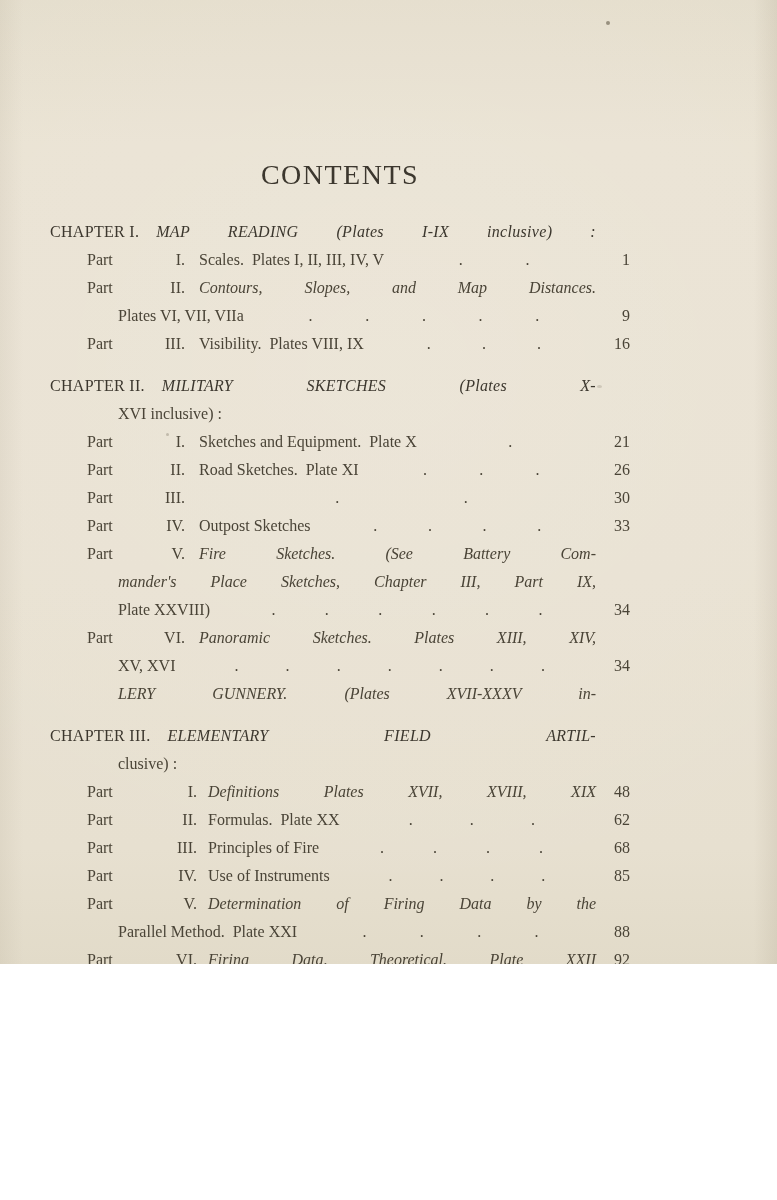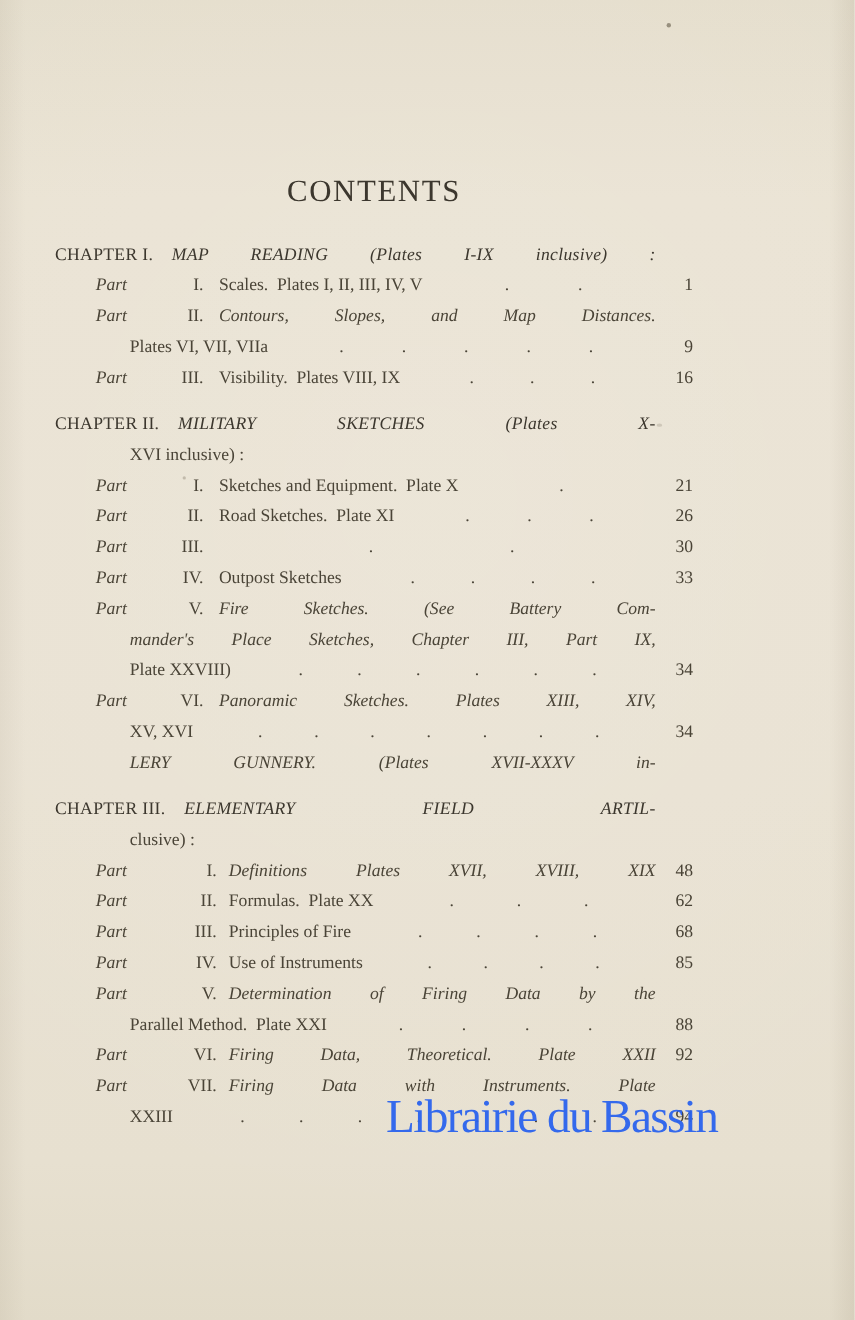--- a/index.html
+++ b/index.html
@@ -3,38 +3,38 @@
 <meta charset="utf-8">
 <style>
   :root{
     --ink:#4a4437;
     --ink-dark:#3c372e;
     --wm:#2b63ee;
   }
   html,body{margin:0;padding:0;}
   body{width:777px;height:1200px;overflow:hidden;}
   .photo{
-    position:relative;width:777px;height:1200px;overflow:hidden;
+    position:relative;width:777px;height:964px;overflow:hidden;
     font-family:"Liberation Serif","DejaVu Serif",serif;
     color:var(--ink);
     background:
       radial-gradient(130% 90% at 50% 38%, rgba(255,255,255,.10), rgba(255,255,255,0) 65%),
       linear-gradient(90deg, rgba(110,95,70,.07), rgba(110,95,70,0) 3%, rgba(110,95,70,0) 97%, rgba(110,95,70,.10)),
       linear-gradient(180deg, #e5decd 0%, #eae3d4 15%, #e9e2d3 60%, #e7e0d0 88%, #e2dbc9 100%);
   }
   .content{position:absolute;left:50px;top:160px;width:580px;}
   .title{
     margin:0 0 28px 0;text-align:center;
     font-size:28px;font-weight:normal;letter-spacing:1.5px;
     color:var(--ink-dark);line-height:30px;
   }
   .row{display:flex;align-items:baseline;line-height:28px;font-size:16px;}
   .row.chapter{margin-top:14px;letter-spacing:.3px;color:var(--ink-dark);}
   .c1ch{margin-right:17px;white-space:pre;}
-  .pl{margin-left:37px;width:48px;flex:none;font-style:italic;}
+  .pl{margin-left:37px;width:48px;flex:none;}
   .num{width:50px;flex:none;text-align:right;margin-right:14px;}
   .row.part3 .num{width:62px;margin-right:11px;}
   .row.cont{padding-left:68px;}
   .c3{flex:1;display:flex;min-width:0;}
   .txt{white-space:pre;}
   .row.spread .txt{flex:1;white-space:normal;text-align:justify;text-align-last:justify;font-style:italic;}
   .leader{flex:1;display:flex;justify-content:space-evenly;margin:0 4px 0 12px;}
   .leader i{font-style:normal;}
   .pg{width:34px;flex:none;text-align:right;}
   .watermark{

